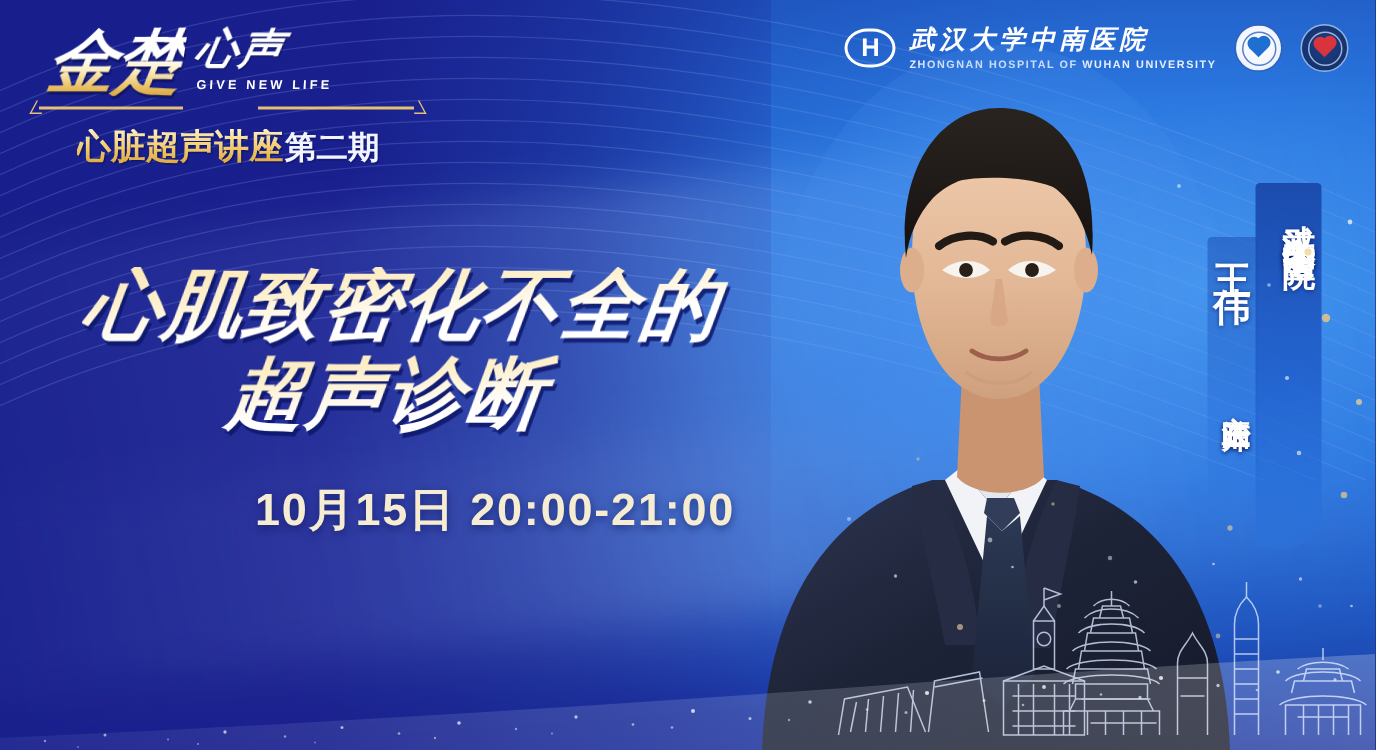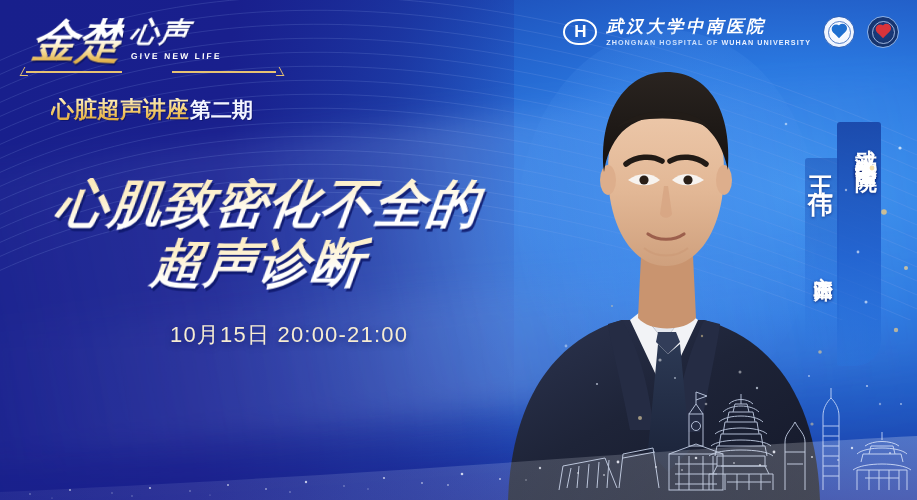--- a/index.html
+++ b/index.html
@@ -64,21 +64,21 @@
   .rule-row .bar.l{ left:4px; width:96px; }
   .rule-row .bar.r{ left:150px; width:104px; }
   .rule-row .tick{
     position:absolute; top:1px; width:8px; height:9px;
     border-left:1.6px solid #e6c173; border-bottom:1.6px solid #e6c173;
     transform:skewX(-28deg);
   }
   .rule-row .tick.t1{ left:0px; }
   .rule-row .tick.t2{ left:252px; transform:skewX(28deg) scaleX(-1); }
 
-  .logo-row2{ display:flex; align-items:baseline; justify-content:center; gap:1px; margin-top:20px; }
+  .logo-row2{ display:flex; align-items:baseline; justify-content:center; gap:1px; margin-top:8px; }
   .logo-sub-gold{
     font-size:23px; font-weight:700; line-height:1; letter-spacing:0px;
     color:#f2ce6f;
     background:linear-gradient(180deg,#fdf0c2 0%,#f0c765 60%,#dfa93e 100%);
     -webkit-background-clip:text; background-clip:text; color:transparent;
     filter:drop-shadow(1px 1px 0 rgba(10,16,90,.6));
   }
   .logo-sub-white{
     font-size:21px; font-weight:600; line-height:1; color:#f2f4ff; letter-spacing:0px;
     filter:drop-shadow(1px 1px 0 rgba(10,16,90,.5));
@@ -125,21 +125,21 @@
     font-size:52px; font-weight:800; line-height:1.02; letter-spacing:1px;
     font-style:italic; transform:skewX(-7deg); white-space:nowrap;
     background:linear-gradient(176deg,#fbe7b7 0%,#fdf0cd 30%,#ffffff 62%,#ffffff 100%);
     -webkit-background-clip:text; background-clip:text; color:transparent;
     filter:drop-shadow(2px 3px 0 rgba(12,22,105,.85));
   }
   .t-line.l2{ margin-top:6px; padding-left:96px; }
 
   .datetime{
     position:absolute; left:170px; top:320px;
-    font-size:22px; font-weight:400; color:#f6ecd2; letter-spacing:1.2px;
+    font-size:30px; font-weight:700; color:#f6ecd2; letter-spacing:1.2px;
     text-shadow:0 2px 6px rgba(8,16,80,.55);
   }
 
   
   .ribbon{
     position:absolute; right:36px; top:122px; width:44px; height:244px;
     background:linear-gradient(180deg, rgba(26,72,170,.95) 0%, rgba(32,95,205,.85) 55%, rgba(40,120,225,.28) 100%);
     border-radius:3px 3px 26px 3px;
   }
   .ribbon2{

